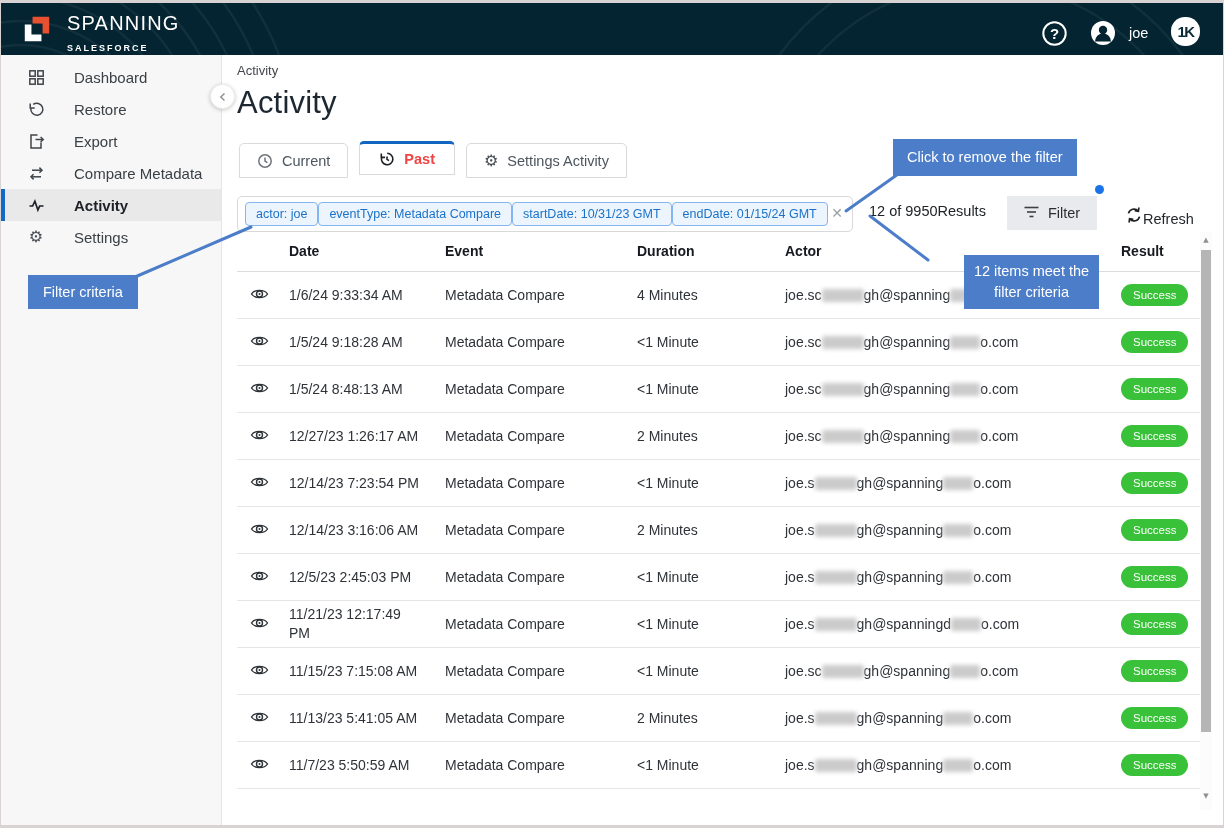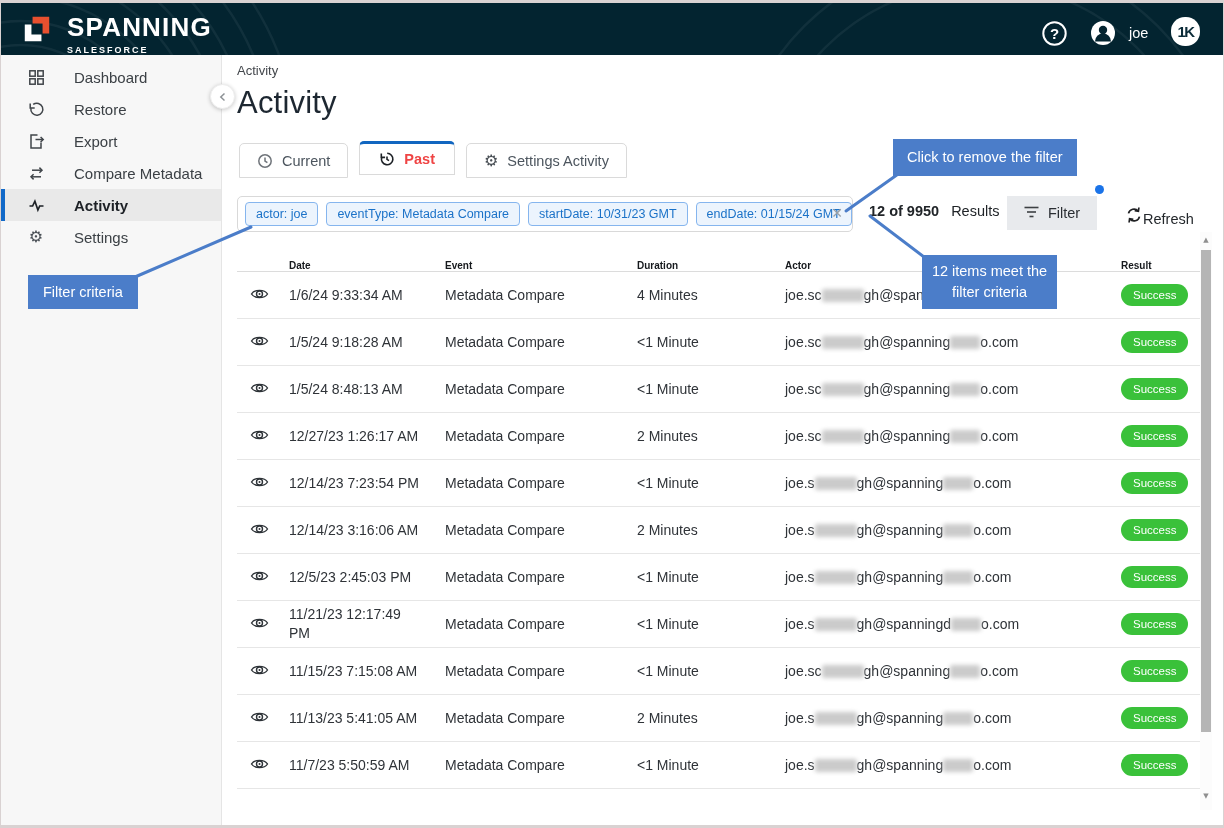--- a/index.html
+++ b/index.html
@@ -6,22 +6,22 @@
   html,body{background:#fff}
   body{font-family:"Liberation Sans",sans-serif}
   .frame{position:relative;width:1224px;height:828px;background:#d9d2d2;overflow:hidden}
   .window{position:absolute;left:1px;top:3px;right:1px;bottom:3px;background:#fff}
 
   
   header{position:absolute;left:0;top:0;width:100%;height:52px;background:#032430;overflow:hidden}
   .waves{position:absolute;left:0;top:0;pointer-events:none}
   .logo{position:absolute;left:16px;top:6px}
   .brand{position:absolute;left:66px;top:9px;color:#fff}
-  .brand-name{font-size:26px;font-weight:700;letter-spacing:1.2px}
-  .brand-sub{font-size:9px;font-weight:700;letter-spacing:2px;margin-top:2px}
+  .brand-name{font-size:20px;font-weight:400;letter-spacing:1.2px}
+  .brand-sub{font-size:9px;font-weight:700;letter-spacing:2px;margin-top:8px}
   .h-help{position:absolute;left:1040px;top:17px;cursor:pointer}
   .h-avatar{position:absolute;left:1088px;top:16px;cursor:pointer}
   .h-user{position:absolute;left:1128px;top:22px;color:#fff;font-size:14.5px}
   .h-kaseya{position:absolute;left:1170px;top:14px;width:29px;height:29px;background:#fff;border-radius:14px;
     display:flex;align-items:center;justify-content:center;font-weight:800;font-size:15px;color:#0b2b38;letter-spacing:-1.5px}
 
   
   aside{position:absolute;left:0;top:52px;width:221px;bottom:0;background:#f7f7f7;border-right:1px solid #e5e5e5;padding-top:6px}
   .snav{display:flex;align-items:center;height:32px;padding-left:26px;gap:29px;font-size:15px;color:#3b4045;cursor:pointer}
   .snav.active{background:#e9e9e9;border-left:4px solid #1169c8;padding-left:22px;font-weight:700;color:#1d2126}
@@ -41,52 +41,52 @@
   .tab.active{height:29px;margin-top:-2px;border-top:3px solid #1166c0;font-weight:700;color:#ef4444;padding:15px 19px}
   .ticon{display:inline-flex}
 
   .chipbar{position:relative;position:absolute;left:14px;top:141px;width:616px;height:36px;border:1px solid #d9d9d9;
     border-radius:5px;display:flex;align-items:center;padding:0 30px 0 7px;gap:8px}
   .chip{background:#ecf4fd;border:1px solid #85b5ee;border-radius:4px;color:#1b72c8;font-size:12.5px;
     padding:4px 10px;white-space:nowrap;cursor:pointer}
   .clearx{position:absolute;right:9px;top:9px;color:#9aa0a6;font-size:14px;line-height:1;cursor:pointer;font-family:"DejaVu Sans",sans-serif}
 
   .results{position:absolute;left:646px;top:148px;font-size:14.5px;color:#202428}
-  .results b{font-weight:700;margin-right:12px}
+  .results b{font-weight:400;margin-right:0}
   .filterbtn{position:absolute;left:784px;top:141px;width:90px;height:34px;background:#e8eaed;border:none;border-radius:0;
     display:flex;align-items:center;justify-content:center;gap:9px;font-size:14.5px;color:#2a2e33;font-family:inherit;cursor:pointer}
   .dot{position:absolute;left:872px;top:130px;width:9px;height:9px;border-radius:50%;background:#1a73e8}
   .refreshbtn{position:absolute;left:902px;top:144px;height:28px;background:none;border:none;display:flex;
     align-items:flex-end;font-size:14.5px;color:#24282c;font-family:inherit;cursor:pointer}
 
   
   .table{position:absolute;left:14px;top:183px;width:963px}
   .thead,.trow{display:grid;grid-template-columns:44px 156px 192px 148px 336px 1fr}
-  .thead{height:34px;align-items:end;padding-bottom:0;border-bottom:1px solid #dcdcdc;font-weight:700;font-size:10px;color:#16191d}
+  .thead{height:34px;align-items:end;padding-bottom:12px;border-bottom:1px solid #dcdcdc;font-weight:700;font-size:14px;color:#16191d}
   .thead>div,.cell{padding-left:8px}
   .c-eye{padding-left:13px !important}
   .trow{align-items:center;min-height:47px;border-bottom:1px solid #e6e6e6;font-size:14px;color:#2f3338}
   .dtext{display:inline-block;max-width:132px;line-height:19px}
   .badge{display:inline-block;background:#3ac13a;color:#fff;font-size:11.5px;padding:5px 12px;border-radius:13px}
   .blur{display:inline-block;height:13px;background:#cbcbcb;filter:blur(2px);border-radius:2px;vertical-align:-2px}
   .b1{width:42px}.b2{width:30px}
   .eye{cursor:pointer;display:inline-flex}
 
   
   .scrollbar{position:absolute;left:977px;top:177px;width:12px;height:578px;background:#fcfcfc;font-family:"DejaVu Sans",sans-serif}
   .sb-up,.sb-down{position:absolute;left:0;width:12px;text-align:center;font-size:7px;color:#8f8f8f;cursor:pointer}
   .sb-up{top:4px}.sb-down{top:560px}
   .sb-thumb{position:absolute;left:1px;top:18px;width:10px;height:482px;background:#b5b5b5;cursor:pointer}
 
   
   .annot{position:absolute;left:0;top:0;width:1224px;height:828px;pointer-events:none;z-index:40}
   .callout{position:absolute;background:#4b7dc9;color:#ffffff;font-size:14.5px;z-index:50}
   .co-remove{left:893px;top:139px;height:37px;line-height:37px;padding:0 14px}
   .co-criteria{left:28px;top:275px;height:34px;line-height:34px;padding:0 15px}
-  .co-items{left:922px;top:255px;width:135px;padding:6px 4px;text-align:center;line-height:21px}
+  .co-items{left:964px;top:255px;width:135px;padding:6px 4px;text-align:center;line-height:21px}
 </style>
 </head>
 <body>
 
 <div class="frame">
   <div class="window">
 
     <header>
       <svg class="waves" width="1224" height="52">
         <g fill="none" stroke="rgba(255,255,255,0.06)" stroke-width="2.5">
@@ -220,21 +220,21 @@
           </span>
           <span>Past</span>
         </div>
         <div class="tab">
           <span class="ticon gear">⚙</span>
           <span>Settings Activity</span>
         </div>
       </div>
 
       <div class="chipbar">
-        <span id="chips" style="display:flex;gap:8px;align-items:flex-end">
+        <span id="chips" style="display:flex;align-items:flex-end">
             <span class="chip">actor: joe</span>
             <span class="chip">eventType: Metadata Compare</span>
             <span class="chip">startDate: 10/31/23 GMT</span>
             <span class="chip">endDate: 01/15/24 GMT</span>
           </span>
         <span class="clearx">✕</span>
       </div>
 
       <div class="results">
         <b>12 of 9950</b><span>Results</span>

